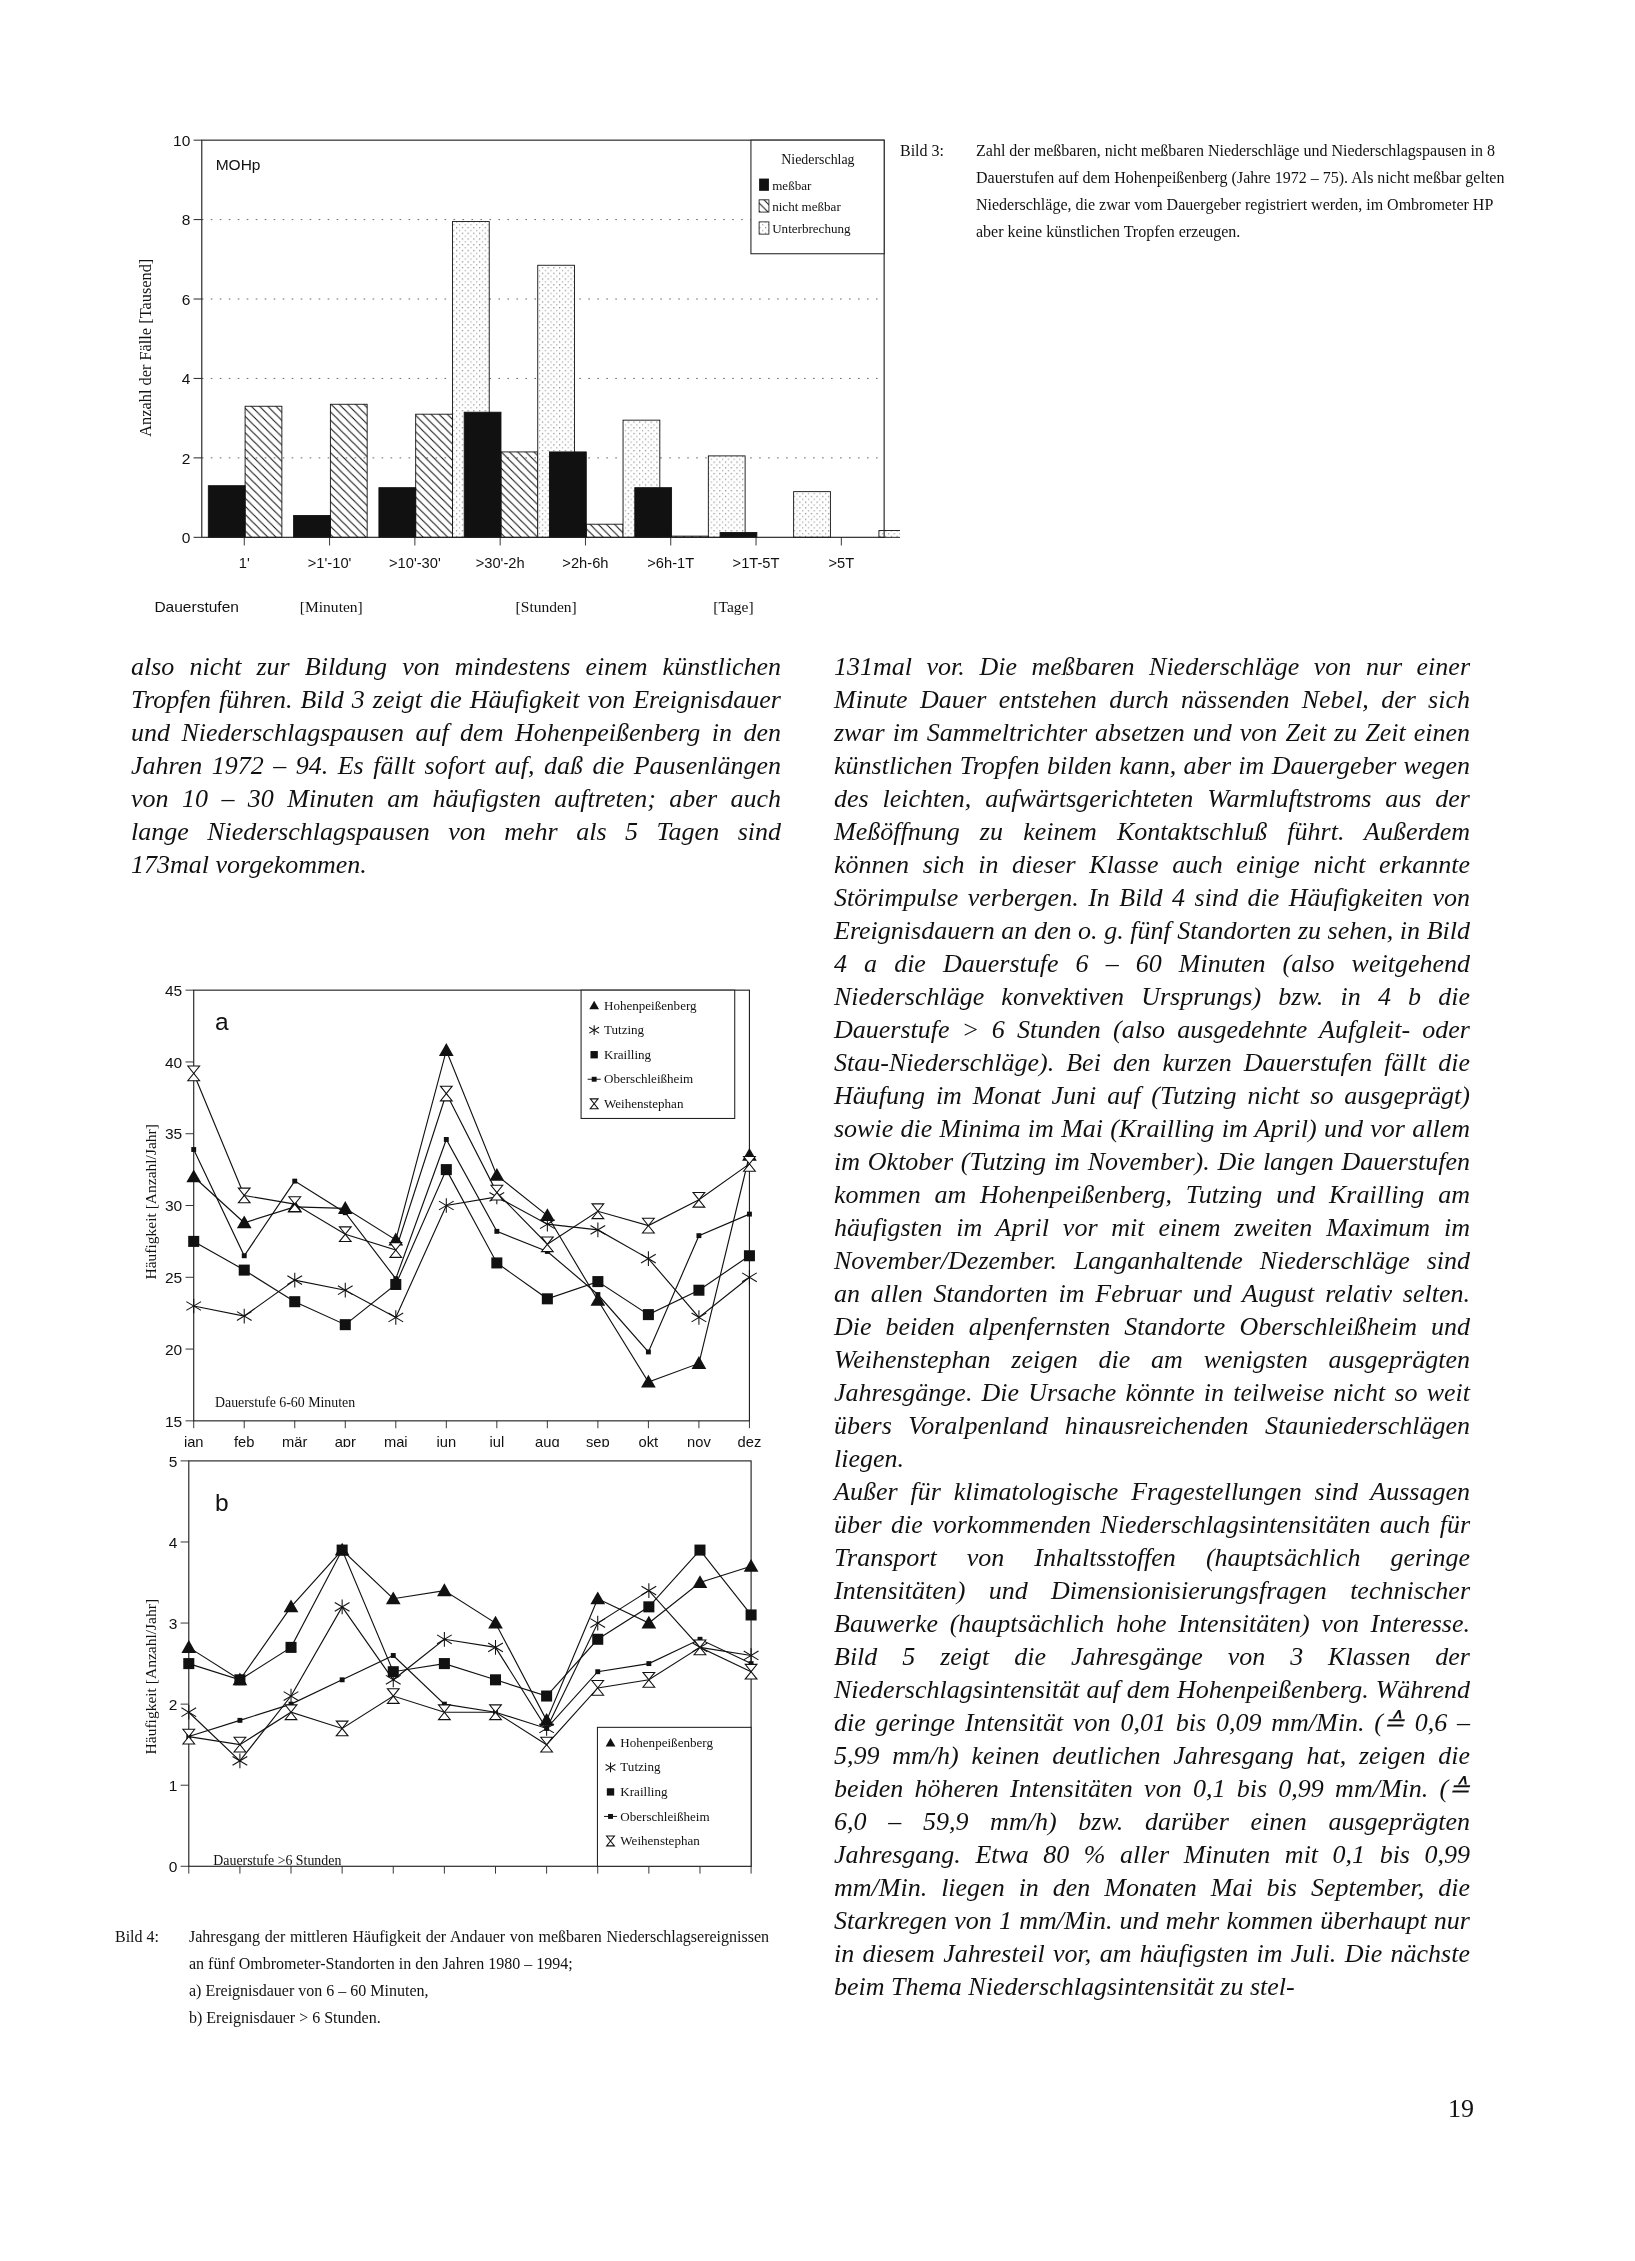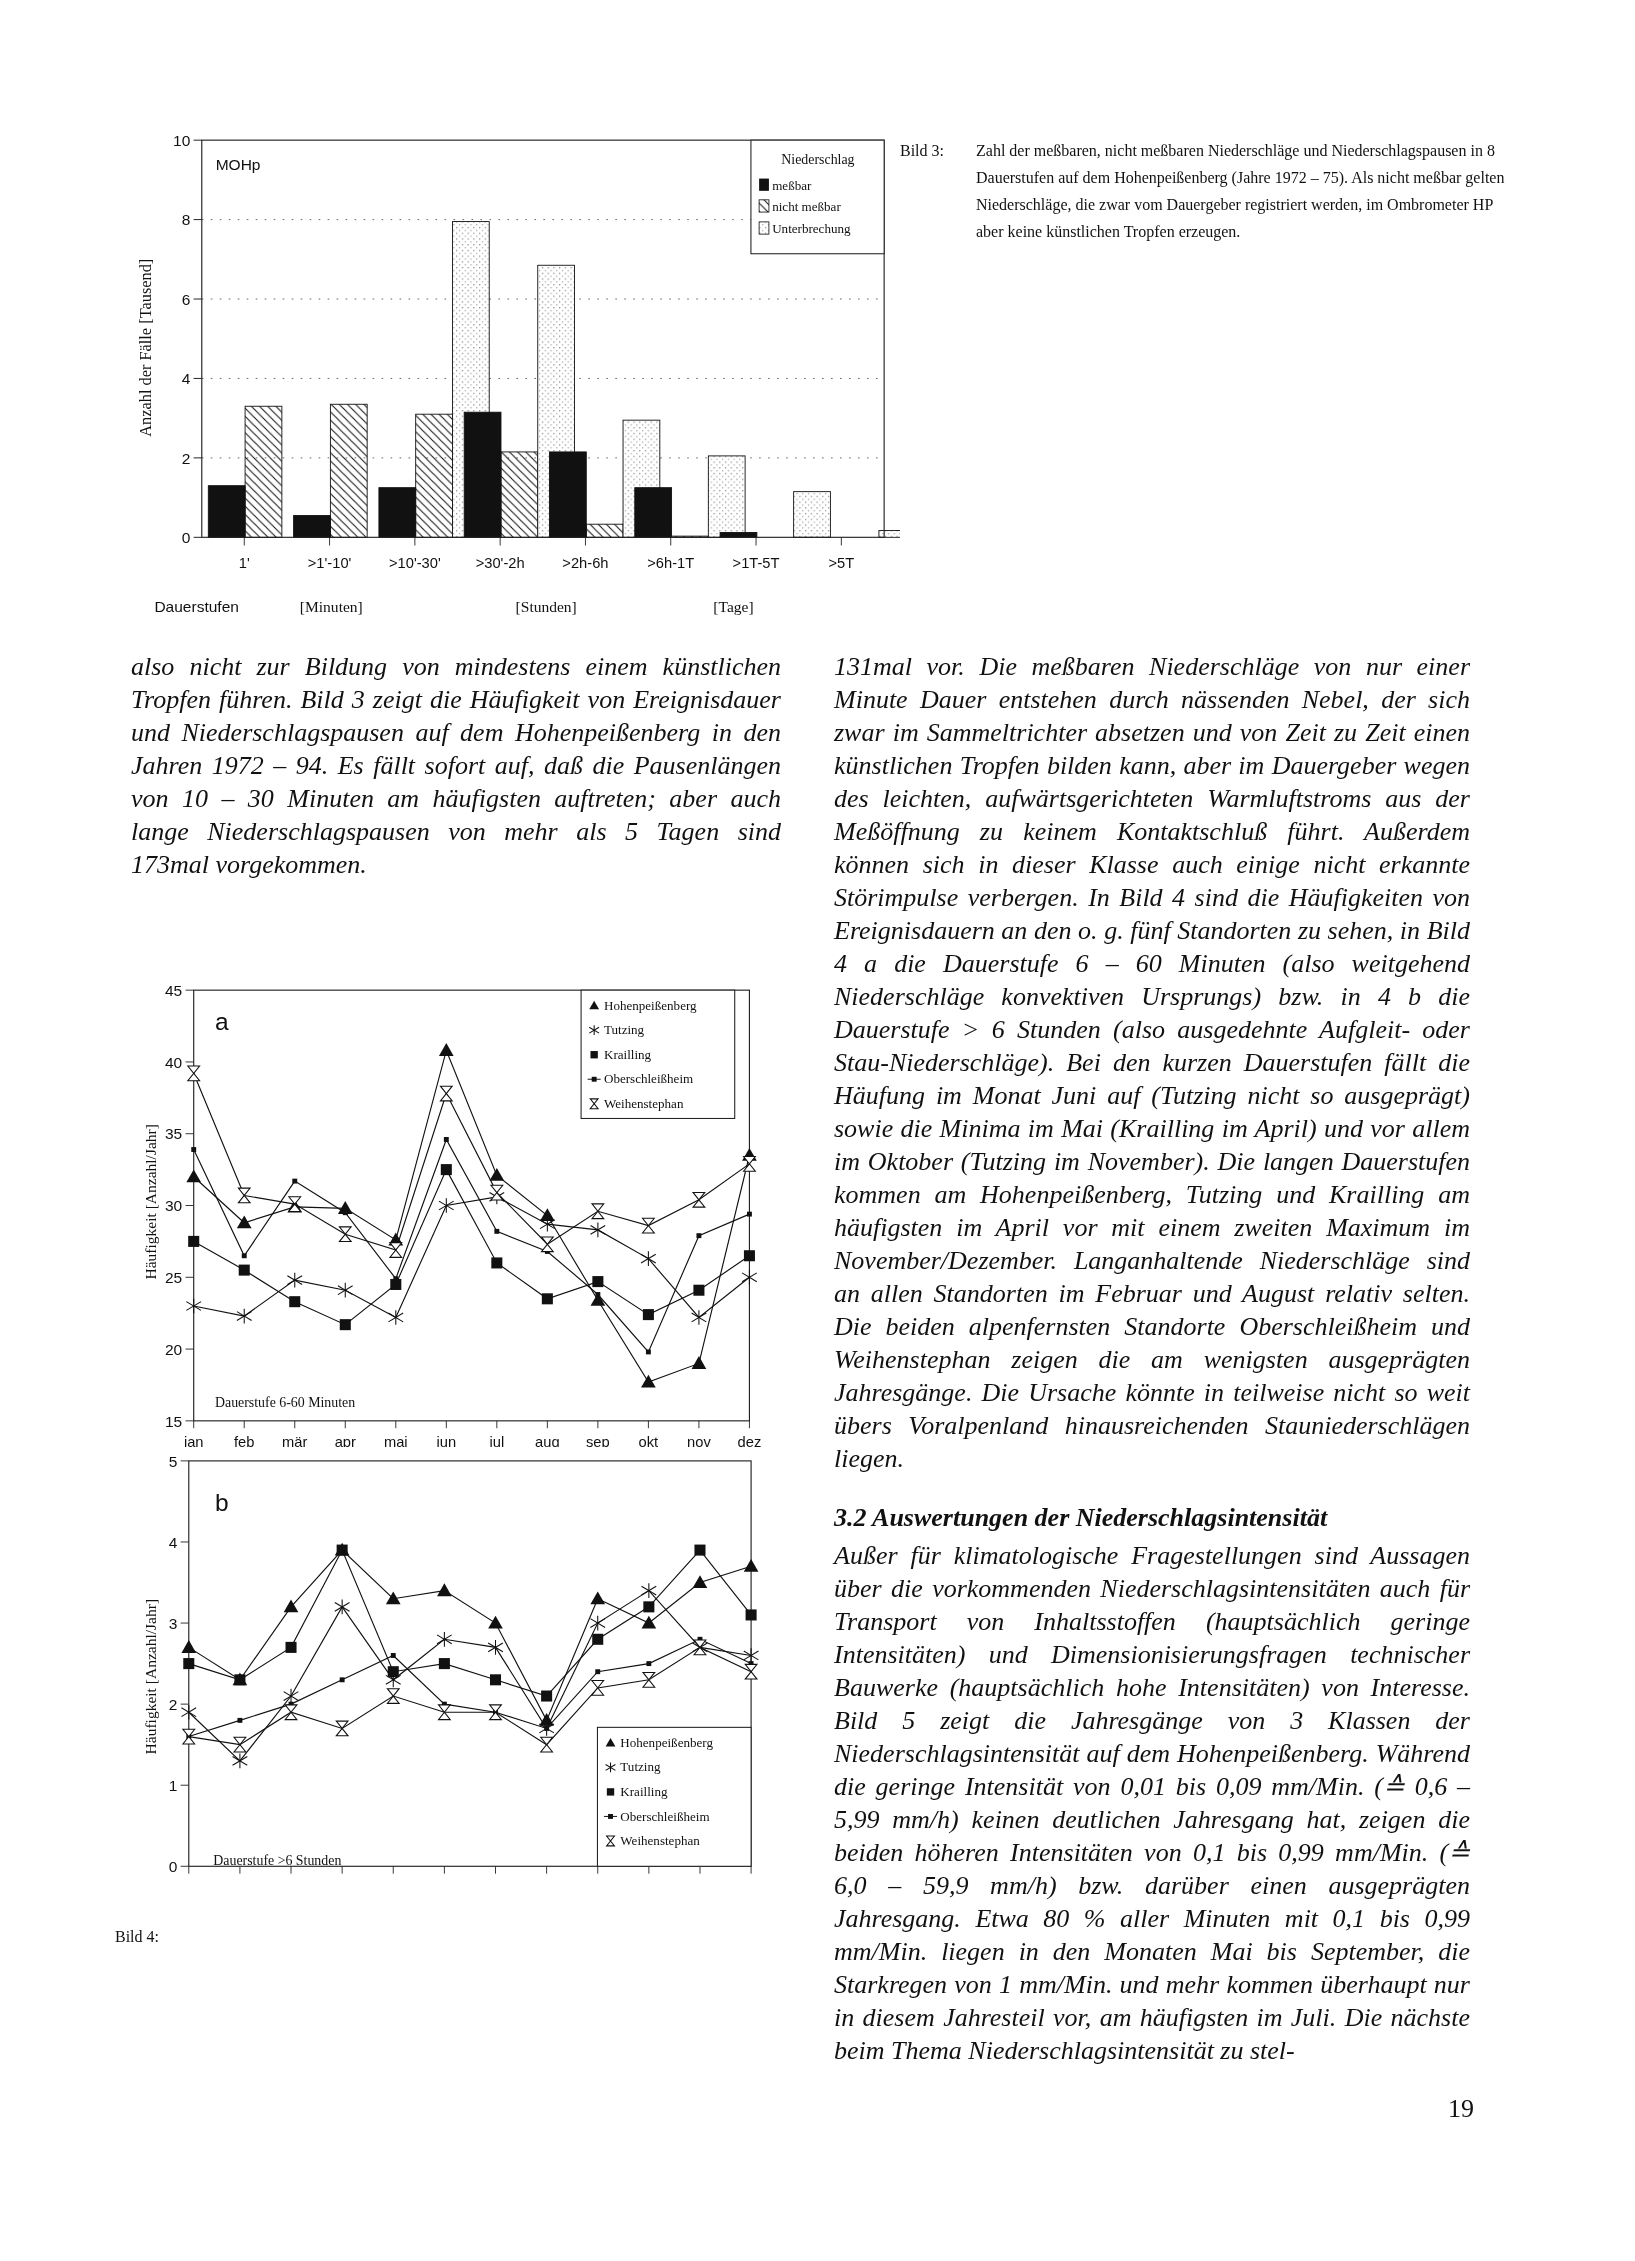--- a/index.html
+++ b/index.html
@@ -497,22 +497,26 @@
       <rect x="593" y="438" width="6" height="6" fill="#111"></rect>
       <line x1="588" x2="604" y1="441" y2="441" stroke="#111" stroke-width="1.2"></line>
       <text x="608" y="446" font-size="16" class="serif">Oberschleißheim</text>
       <polygon points="591.2,465 600.8,465 591.2,477 600.8,477" fill="#fff" stroke="#111" stroke-width="1.3"></polygon>
       <text x="608" y="476" font-size="16" class="serif">Weihenstephan</text>
     </g>
 </svg>
 
 <div class="abs caption" style="left:115px;top:1923px;width:654px;">
   <span class="lbl">Bild 4:</span>
+  <div class="txt" style="margin-left:74px;">
+    <div style="text-align:justify;">Jahresgang der mittleren Häufigkeit der Andauer von meßbaren Niederschlagsereignissen an fünf Ombrometer-Standorten in den Jahren 1980 – 1994;</div>
+    <div>a) Ereignisdauer von 6 – 60 Minuten,</div>
+    <div>b) Ereignisdauer &gt; 6 Stunden.</div>
+  </div>
 </div>
 
 <div class="abs col" style="left:834px;top:650px;width:636px;">
   <p>131mal vor. Die meßbaren Niederschläge von nur einer Minute Dauer entstehen durch nässenden Nebel, der sich zwar im Sammeltrichter absetzen und von Zeit zu Zeit einen künstlichen Tropfen bilden kann, aber im Dauergeber wegen des leichten, aufwärtsgerichteten Warmluftstroms aus der Meßöffnung zu keinem Kontaktschluß führt. Außerdem können sich in dieser Klasse auch einige nicht erkannte Störimpulse verbergen. In Bild 4 sind die Häufigkeiten von Ereignisdauern an den o. g. fünf Standorten zu sehen, in Bild 4 a die Dauerstufe 6 – 60 Minuten (also weitgehend Niederschläge konvektiven Ursprungs) bzw. in 4 b die Dauerstufe &gt; 6 Stunden (also ausgedehnte Aufgleit- oder Stau-Niederschläge). Bei den kurzen Dauerstufen fällt die Häufung im Monat Juni auf (Tutzing nicht so ausgeprägt) sowie die Minima im Mai (Krailling im April) und vor allem im Oktober (Tutzing im November). Die langen Dauerstufen kommen am Hohenpeißenberg, Tutzing und Krailling am häufigsten im April vor mit einem zweiten Maximum im November/Dezember. Langanhaltende Niederschläge sind an allen Standorten im Februar und August relativ selten. Die beiden alpenfernsten Standorte Oberschleißheim und Weihenstephan zeigen die am wenigsten ausgeprägten Jahresgänge. Die Ursache könnte in teilweise nicht so weit übers Voralpenland hinausreichenden Stauniederschlägen liegen.</p>
-  <div class="heading" style="margin-top:26px;margin-bottom:4.9px;">3.2 Auswertungen der Niederschlagsintensität</div>
   <p>Außer für klimatologische Fragestellungen sind Aussagen über die vorkommenden Niederschlagsintensitäten auch für Transport von Inhaltsstoffen (hauptsächlich geringe Intensitäten) und Dimensionisierungsfragen technischer Bauwerke (hauptsächlich hohe Intensitäten) von Interesse. Bild 5 zeigt die Jahresgänge von 3 Klassen der Niederschlagsintensität auf dem Hohenpeißenberg. Während die geringe Intensität von 0,01 bis 0,09 mm/Min. (≙ 0,6 – 5,99 mm/h) keinen deutlichen Jahresgang hat, zeigen die beiden höheren Intensitäten von 0,1 bis 0,99 mm/Min. (≙ 6,0 – 59,9 mm/h) bzw. darüber einen ausgeprägten Jahresgang. Etwa 80 % aller Minuten mit 0,1 bis 0,99 mm/Min. liegen in den Monaten Mai bis September, die Starkregen von 1 mm/Min. und mehr kommen überhaupt nur in diesem Jahresteil vor, am häufigsten im Juli. Die nächste beim Thema Niederschlagsintensität zu stel-</p>
 </div>
 
 <div class="abs pagenum" style="left:1448px;top:2094px;">19</div>
 
 
 </body></html>

